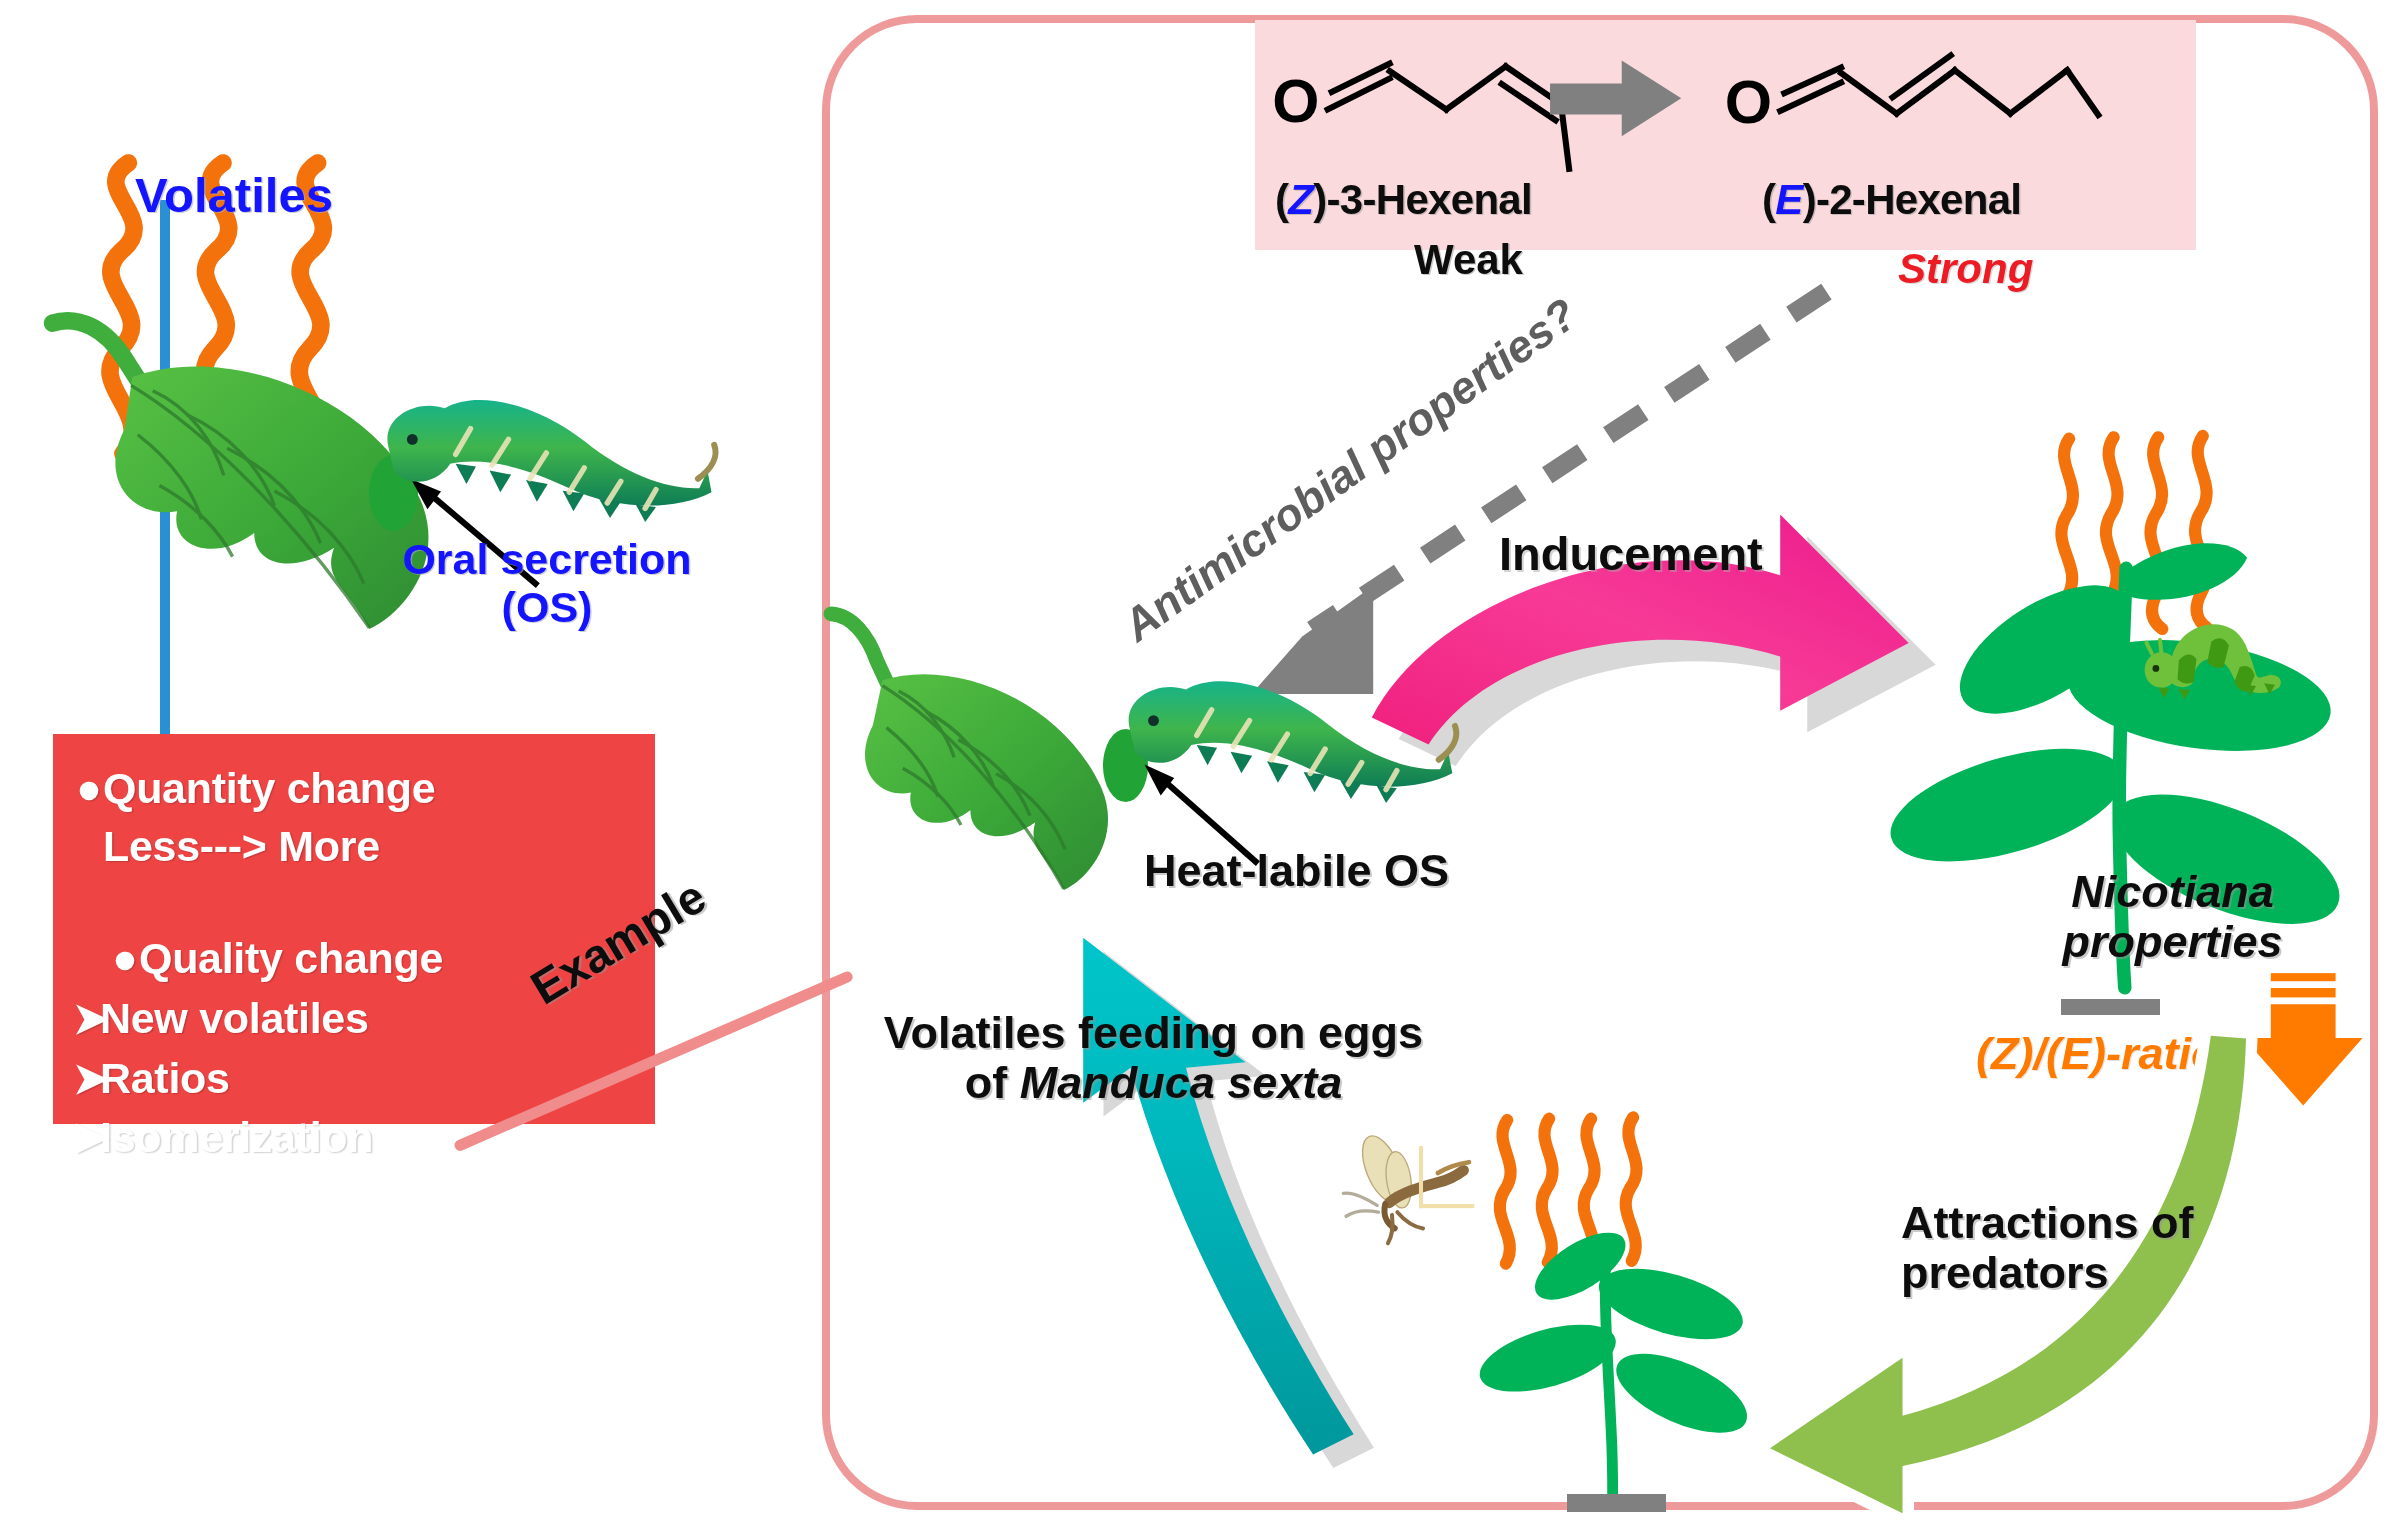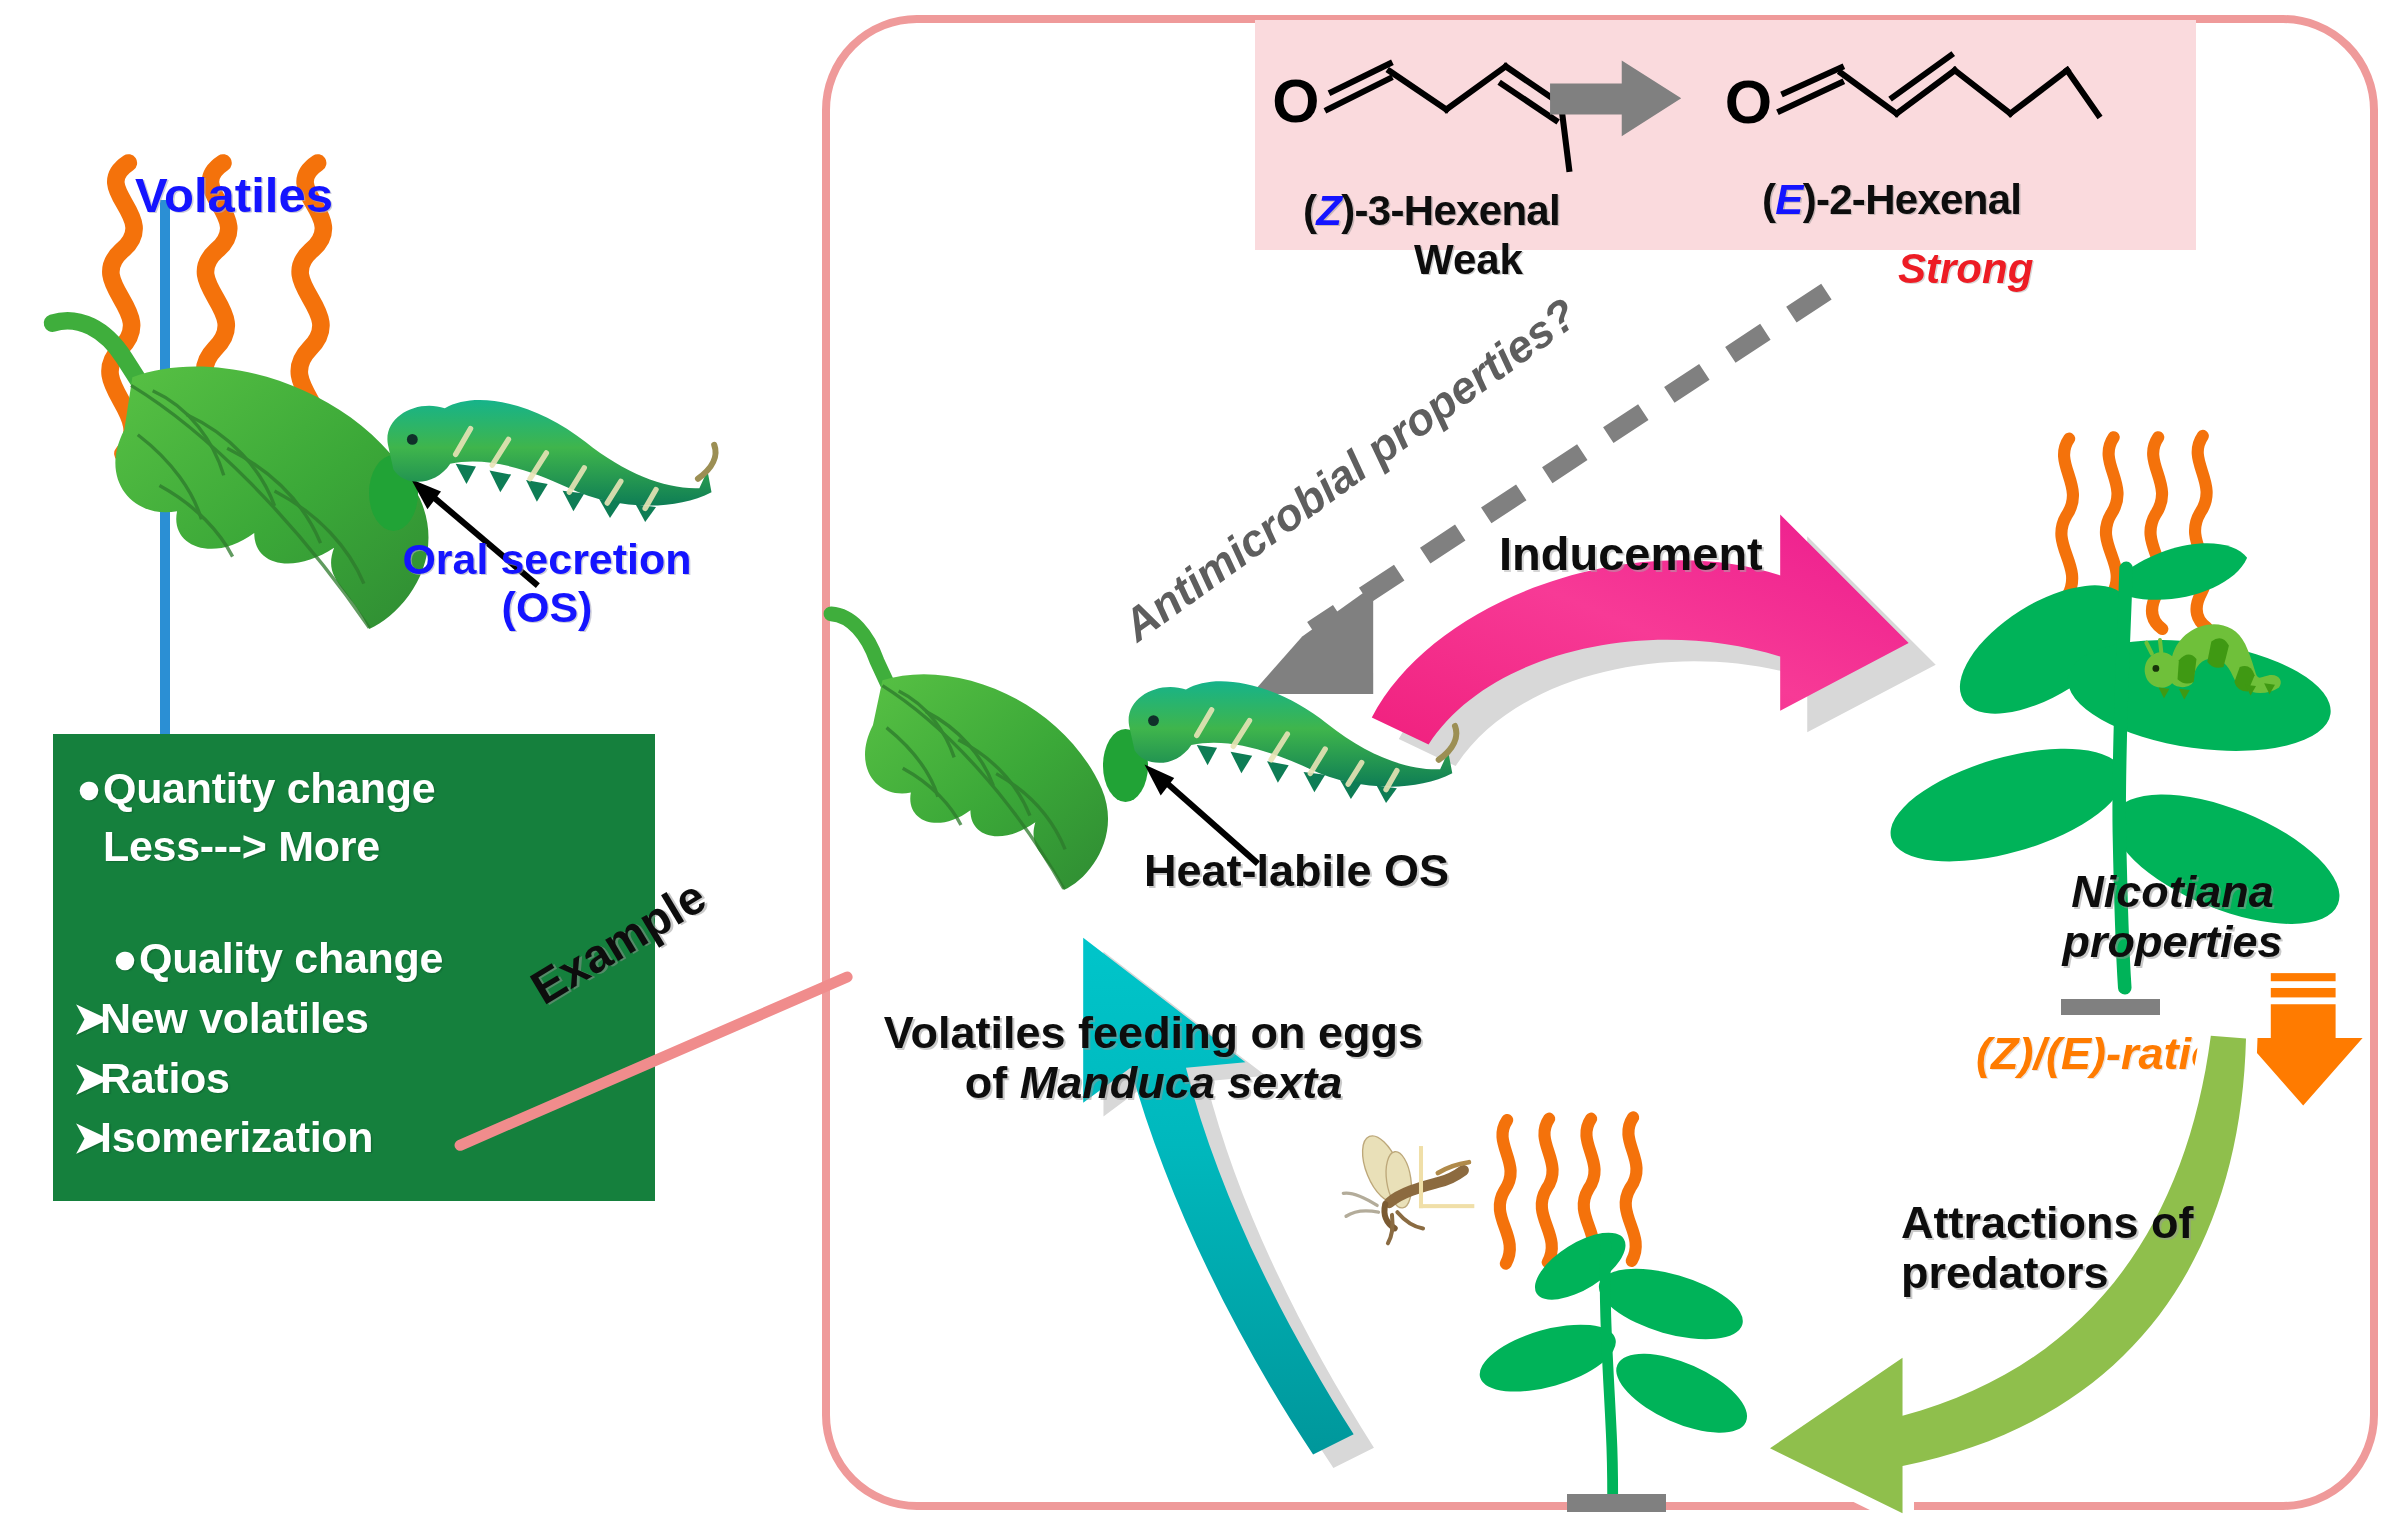--- a/index.html
+++ b/index.html
@@ -47,22 +47,22 @@
 
   
   .orgcap{
     position:absolute;font-weight:bold;color:#ff7b00;font-style:italic;
     line-height:1.1;white-space:nowrap;
     text-shadow:1.4px 1.4px 0 rgba(200,170,150,.35);
   }
 
   
   #info-box{
-    left:53px; top:734px; width:602px; height:467px;
-    background:#15803d;
+    left:53px; top:734px; width:602px; height:390px;
+    background:#ef4444;
   }
   #info-box .line{
     color:#ffffff;font-weight:bold;font-size:43px;letter-spacing:-0.3px;
     white-space:nowrap;text-shadow:1.4px 1.4px 1.4px rgba(0,0,0,.18);
   }
   #info-box .bul{display:inline-block;width:27px;}
 
   
   #example-label{
     left:521px; top:968px;
@@ -226,21 +226,21 @@
       <line x1="86" y1="112" x2="176" y2="70"></line>
       <line x1="176" y1="56" x2="258" y2="116"></line>
       <line x1="258" y1="116" x2="344" y2="52"></line>
       <line x1="252" y1="92" x2="338" y2="30"></line>
       <line x1="344" y1="52" x2="426" y2="116"></line>
       <line x1="426" y1="116" x2="510" y2="52"></line>
       <line x1="510" y1="52" x2="556" y2="118"></line>
     </g>
   </svg>
 
-  <div class="chem-label" style="left:48px;top:156px;margin-top:11px;">
+  <div class="chem-label" style="left:20px;top:156px;">
     <span>(</span><span class="ital-blue">Z</span><span>)-3-Hexenal</span>
   </div>
 
   <div class="chem-label" style="left:507px;top:156px;">
     <span>(</span><span class="ital-blue">E</span><span>)-2-Hexenal</span>
   </div>
 </div>
 
 <div class="abs weak-blk" style="left:1414px;top:236px;text-align:center;">Weak</div>
 <div class="abs strong-red" style="left:1898px;top:245px;font-style:italic;">Strong</div>

